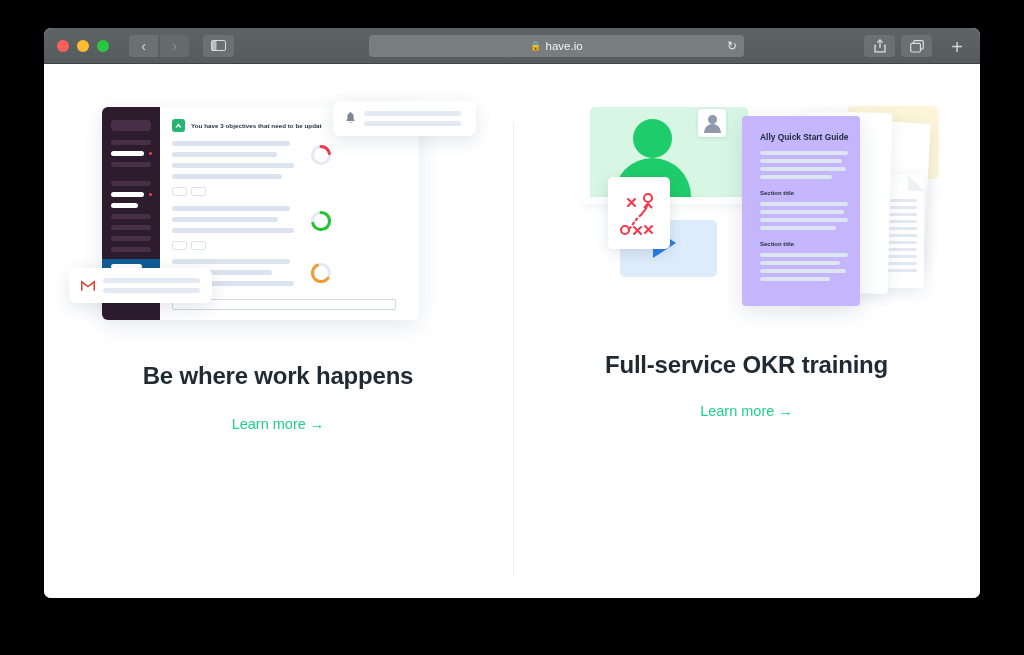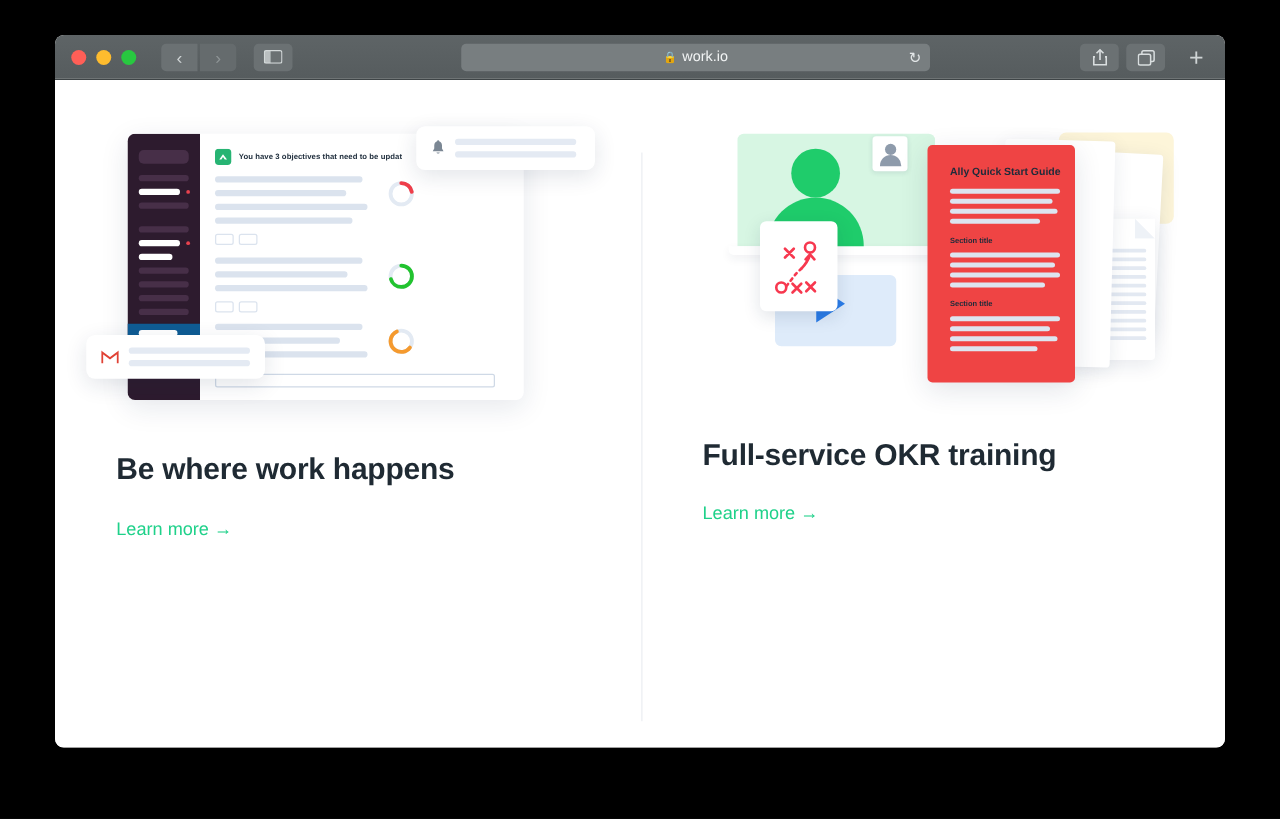--- a/index.html
+++ b/index.html
@@ -301,21 +301,21 @@
   .r-page-mid {
     position: absolute; left: 224px; top: 12px;
     width: 88px; height: 181px;
     background: #ffffff; border-radius: 3px;
     box-shadow: 0 4px 16px rgba(23,43,77,0.09);
     transform: rotate(1.5deg);
   }
   .r-doc {
     position: absolute; left: 164px; top: 16px;
     width: 118px; height: 190px;
-    background: #ef4444; border-radius: 4px;
+    background: #c4b5fd; border-radius: 4px;
     box-shadow: 0 6px 22px rgba(23,43,77,0.12);
     padding: 16px 18px 0 18px;
   }
   .doc-title {
     font-size: 8.4px; font-weight: bold; color: #1c2b3a;
     margin-bottom: 9px; white-space: nowrap;
   }
   .doc-sec {
     font-size: 6px; font-weight: bold; color: #1c2b3a;
     margin: 11px 0 6px 0;
@@ -323,21 +323,21 @@
   .doc-line {
     height: 4px; border-radius: 2px; background: #dde5f0;
     margin-bottom: 4px;
   }
   .mini-line {
     position: absolute; height: 3px; border-radius: 1.5px;
     background: #e3e9f2;
   }
 
   
-  .textblock { text-align: left; padding: 0 49px; }
+  .textblock { text-align: center; padding: 0 49px; }
   .headline {
     font-size: 24px; font-weight: bold; color: #1f2a33;
     margin-top: 27px; letter-spacing: -0.2px;
   }
   .body {
     font-size: 14.5px; line-height: 1.62; color: #3b4753;
     margin-top: 19px;
   }
   .learn {
     display: inline-block;
@@ -368,21 +368,21 @@
 
       <div class="sidebarbtn">
         <svg width="15" height="11" viewBox="0 0 15 11">
           <rect x="0.5" y="0.5" width="14" height="10" rx="1.5" fill="none" stroke="#d4d9da"></rect>
           <rect x="0.5" y="0.5" width="5" height="10" fill="#d4d9da" opacity="0.75"></rect>
         </svg>
       </div>
 
       <div class="urlbar">
         <span class="lock">🔒</span>
-        <span>work.io</span>
+        <span>have.io</span>
         <span class="reload">↻</span>
       </div>
 
       <div class="rightbtns">
         <div class="toolbtn">
           <svg width="12" height="14" viewBox="0 0 12 14">
             <path d="M6 1 L6 9" stroke="#d9dedf" stroke-width="1.3" fill="none"></path>
             <path d="M3.2 3.6 L6 0.9 L8.8 3.6" stroke="#d9dedf" stroke-width="1.3" fill="none"></path>
             <path d="M2 6.5 L1 6.5 L1 12.8 L11 12.8 L11 6.5 L10 6.5" stroke="#d9dedf" stroke-width="1.3" fill="none"></path>
           </svg>

